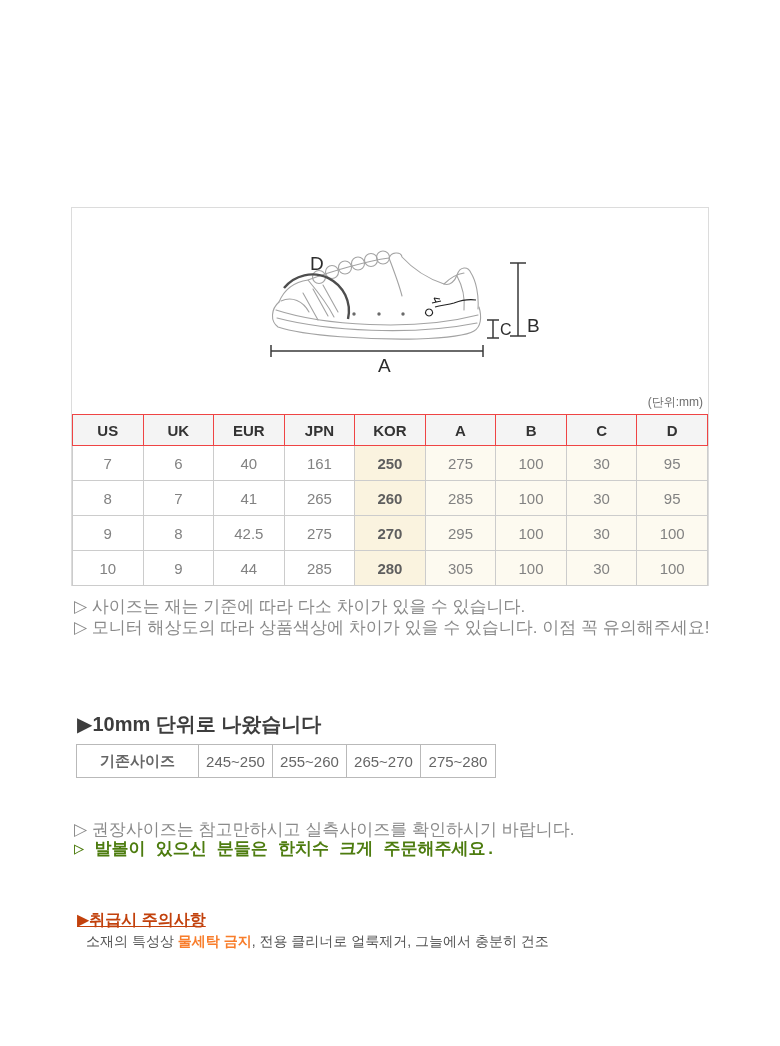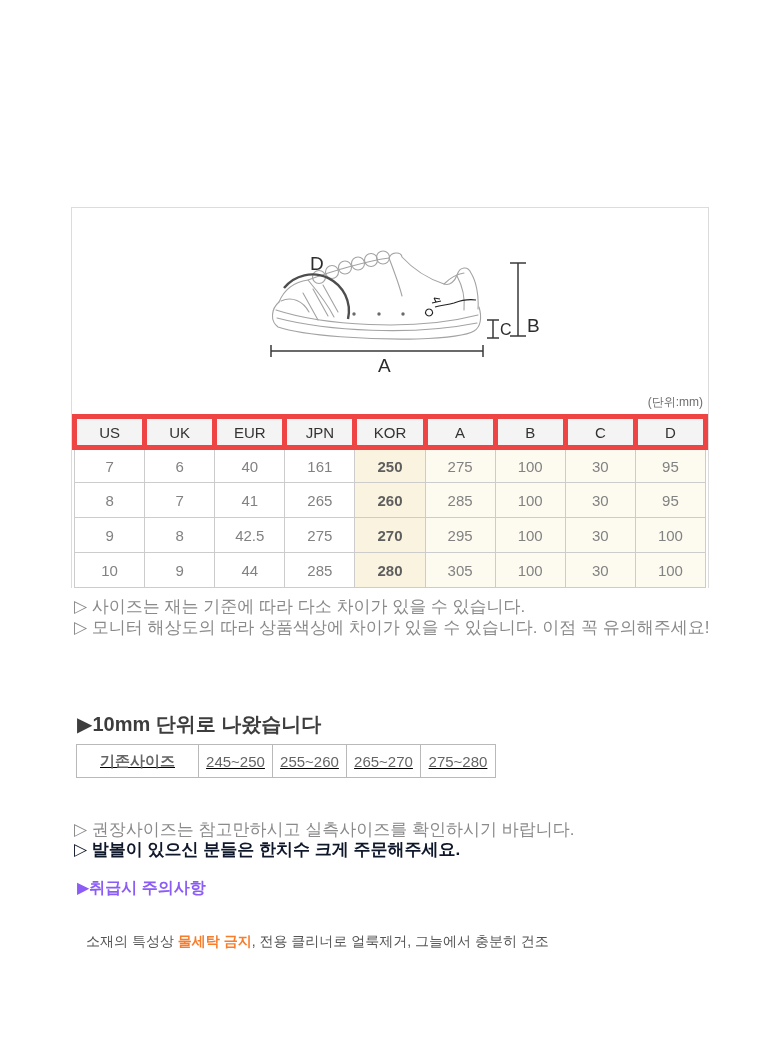--- a/index.html
+++ b/index.html
@@ -22,47 +22,47 @@
     position: absolute; right: 5px; bottom: 3px;
     font-size: 12px; color: #6e6e6e; letter-spacing: 0;
   }
   
   .size-table {
     width: 100%; border-collapse: collapse; table-layout: fixed;
     font-size: 15px; text-align: center;
   }
   .size-table th {
     height: 31px; background: #f4f4f4; color: #333333;
-    font-weight: 400; border: 5px solid #ef4444;
+    font-weight: 700; border: 1px solid #ef4444;
   }
   .size-table td {
     height: 35px; color: #828282; border: 1px solid #cccccc; background: #ffffff;
   }
   .size-table td:nth-child(5) { background: #faf3df; font-weight: 700; color: #5e5e5e; }
   .size-table td:nth-child(n+6) { background: #fdfaf0; }
   
   .notes { position: absolute; left: 74px; font-size: 17px; color: #8a8a8a; }
   .notes-1 { top: 596px; line-height: 21px; }
   .notes-2 { top: 820px; line-height: 20px; }
-  .note-orange { color: #0f172a; font-weight: 700; }
+  .note-orange { color: #4d7c0f; font-weight: 700; font-family: Liberation Mono, monospace; }
   
   .section-heading {
     position: absolute; left: 77px; font-size: 20px; font-weight: 700; color: #3d3d3d;
   }
   .heading-10mm { top: 711px; }
   .unit-table-wrap { position: absolute; left: 76px; top: 744px; }
   .unit-table {
     border-collapse: collapse; table-layout: fixed; width: 419px;
-    font-size: 15px; text-align: center; background: #fff; text-decoration: underline;
+    font-size: 15px; text-align: center; background: #fff;
   }
   .unit-table td { height: 33px; border: 1px solid #b9b9b9; color: #3c3c3c; }
   .unit-table tr:first-child td:first-child { font-weight: 700; }
   .unit-table tr:last-child td { color: #666666; }
   
-  .heading-care { top: 878px; color: #8b5cf6; font-size: 16px; }
+  .heading-care { top: 910px; color: #c2410c; font-size: 16px; text-decoration: underline; }
   .care-line {
     position: absolute; left: 86px; top: 933px;
     font-size: 14px; color: #555555;
   }
   .care-highlight { color: #f87d2b; font-weight: 700; }
 </style>
 </head>
 <body>
 
 <div id="page">

